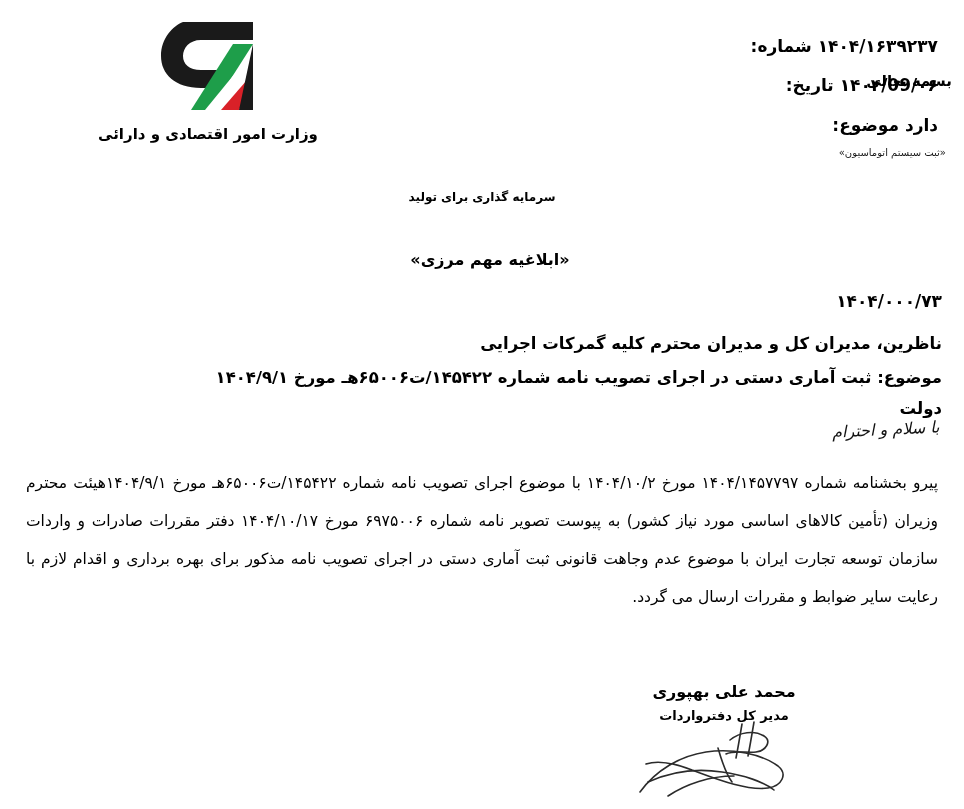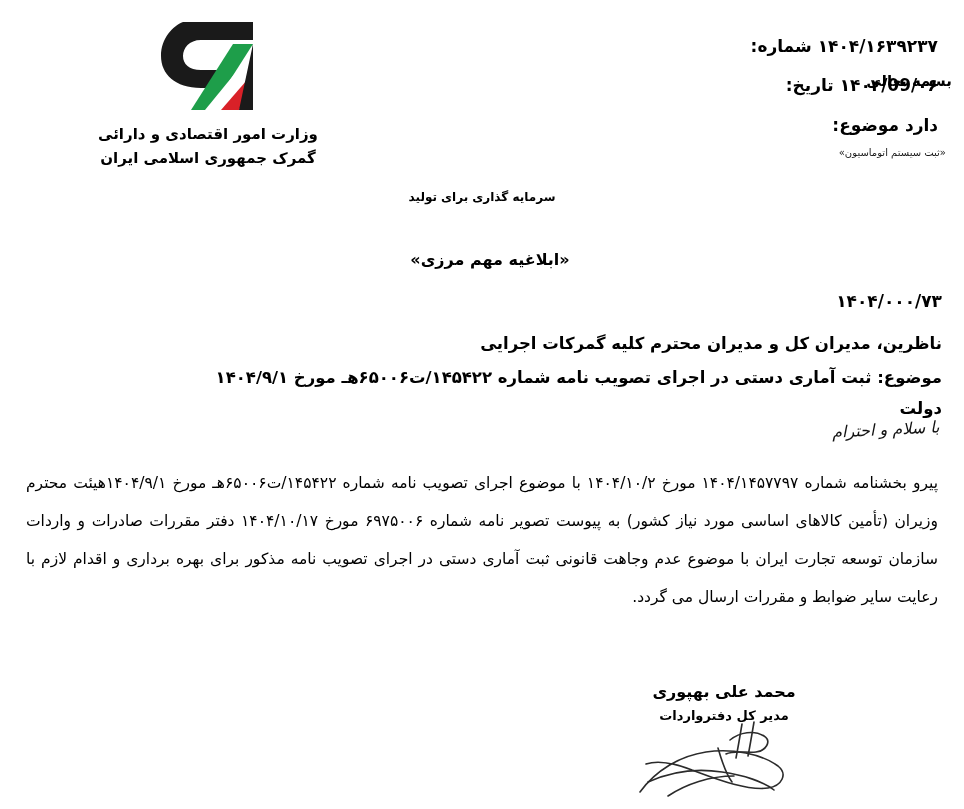--- a/index.html
+++ b/index.html
@@ -205,21 +205,20 @@
 
   <div class="logo-block">
     <svg class="logo-mark" viewBox="0 0 106 96" aria-hidden="true">
       <path d="M8 4 H98 V22 H46 C34 22 28 30 28 38 C28 46 34 52 46 52 H70 V70 H46 C20 70 6 56 6 38 C6 20 18 8 28 4 Z" fill="#1a1a1a"></path>
       <path d="M98 26 H78 L36 92 H56 Z" fill="#1e9e4a"></path>
       <path d="M98 48 H86 L50 92 H70 Z" fill="#ffffff"></path>
       <path d="M98 62 H92 L66 92 H84 Z" fill="#d92128"></path>
       <path d="M98 26 H98 V92 H84 Z" fill="#1a1a1a"></path>
     </svg>
     <div class="org-line">وزارت امور اقتصادی و دارائی</div>
-    <div class="org-line">گمرک جمهوری اسلامی ایران</div>
   </div>
 
   <div class="slogan">سرمایه گذاری برای تولید</div>
 
   <div class="notice-title">«ابلاغیه مهم مرزی»</div>
 
   <div class="doc-number">۱۴۰۴/۰۰۰/۷۳</div>
 
   <div class="addressee">ناظرین، مدیران کل و مدیران محترم کلیه گمرکات اجرایی</div>
 

